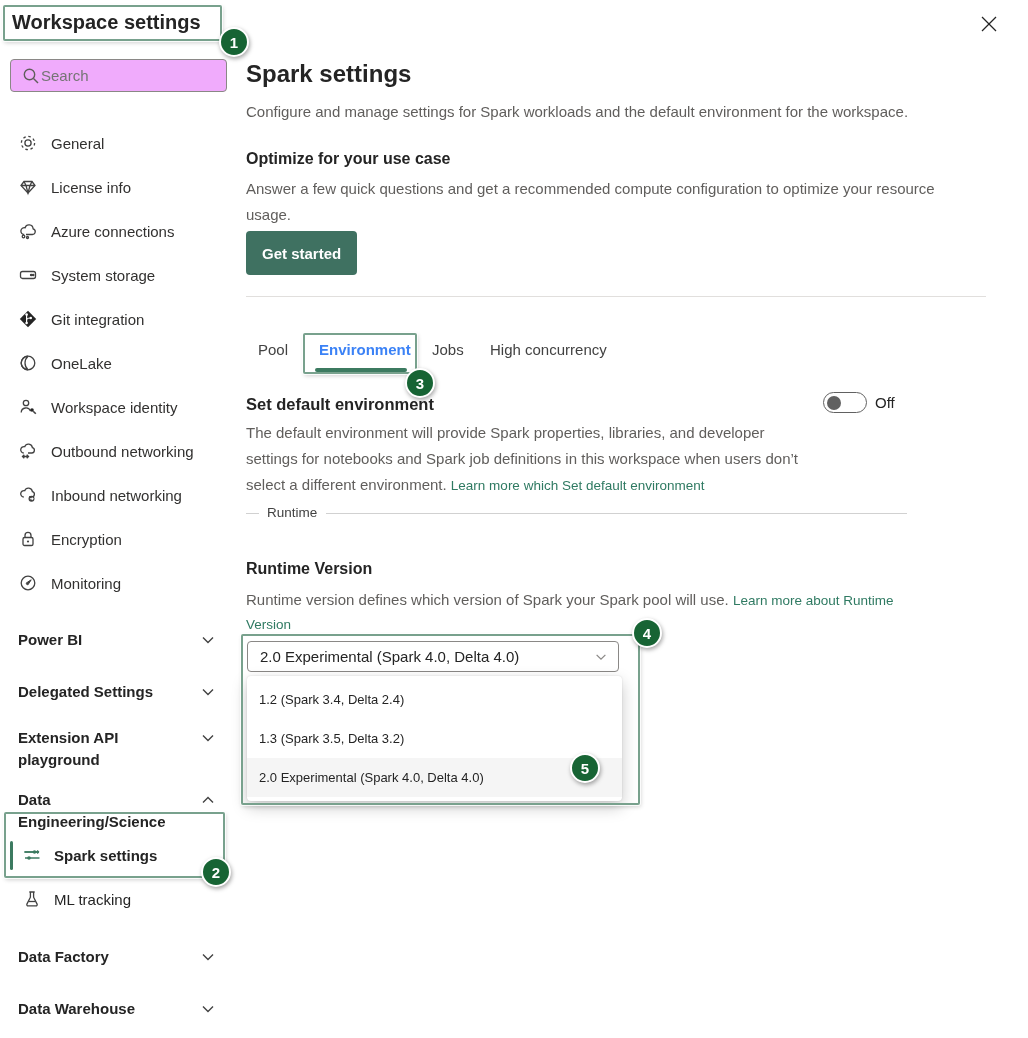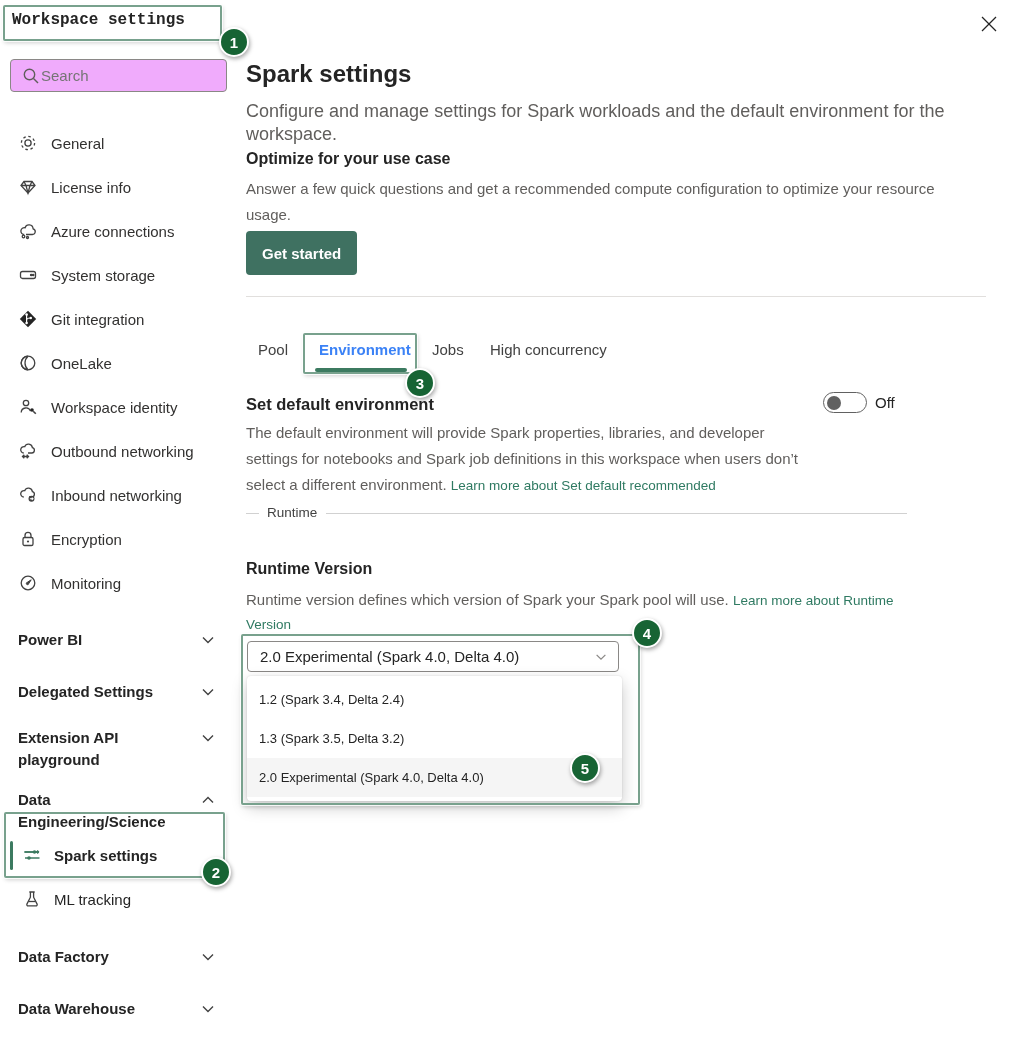--- a/index.html
+++ b/index.html
@@ -1,37 +1,37 @@
 <!DOCTYPE html>
 <html><head>
 <meta charset="utf-8">
 <style>
   * { margin:0; padding:0; box-sizing:border-box; }
   body { font-family:"Liberation Sans", sans-serif; background:#fff; }
   .stage { position:relative; width:1028px; height:1038px; background:#fff; overflow:hidden; color:#242424; }
 
   
-  .sb-title { position:absolute; left:12px; top:11px; font-size:16px; font-weight:700; color:#242424;font-family:Liberation Mono, monospace; }
+  .sb-title { position:absolute; left:12px; top:11px; font-size:20px; font-weight:700; color:#242424; }
   .search-box { position:absolute; left:10px; top:59px; width:217px; height:33px; border:1px solid #8a8886; border-radius:4px; background:#f0abfc; display:flex; align-items:center; gap:0; padding:0 10px; }
   .search-box input { border:none; outline:none; font-size:15px; color:#605e5c; width:150px; font-family:"Liberation Sans",sans-serif; background:transparent; }
   .nav-item { position:absolute; left:18px; display:flex; align-items:center; gap:13px; height:24px; cursor:pointer; }
   .nav-item .lbl { font-size:15px; color:#323130; white-space:nowrap; }
   .grp { position:absolute; left:18px; width:200px; cursor:pointer; }
   .grp .glbl { font-size:15px; font-weight:700; color:#242424; width:158px; line-height:22px; }
   .grp .chev { position:absolute; right:2px; top:3px; }
   .child-item { position:absolute; left:22px; display:flex; align-items:center; gap:12px; height:26px; cursor:pointer; }
   .child-item .lbl { font-size:15px; color:#242424; }
   .child-item.sel .lbl { font-weight:700; }
   .sel-bar { position:absolute; left:10px; top:841px; width:3px; height:29px; background:#3c7a60; border-radius:2px; }
   .icn { width:20px; height:20px; flex:0 0 20px; }
 
   
   .close-btn { position:absolute; left:978px; top:13px; width:22px; height:22px; cursor:pointer; }
   .h1 { position:absolute; left:246px; top:60px; font-size:24px; font-weight:600; }
-  .subtitle { position:absolute; left:246px; top:100px; width:745px; font-size:18px; color:#605e5c; line-height:23px; }
+  .subtitle { position:absolute; left:246px; top:100px; width:745px; font-size:15px; color:#605e5c; line-height:23px; }
   .h2 { position:absolute; font-size:16px; font-weight:700; color:#242424; }
   .body-txt { position:absolute; font-size:15px; color:#605e5c; line-height:26px; }
   .grn-link { color:#2f7a62; text-decoration:none; font-size:13.5px; cursor:pointer; }
   .btn-primary { position:absolute; left:246px; top:231px; height:44px; padding:0 16px; background:#3f7161; color:#fff; font-size:15px; font-weight:700; border:none; border-radius:4px; cursor:pointer; font-family:"Liberation Sans",sans-serif; }
   .hdiv { position:absolute; left:246px; top:296px; width:740px; border-top:1px solid #e1dfdd; }
   .tab { position:absolute; top:341px; font-size:15px; color:#424242; cursor:pointer; }
   .tab.sel { font-weight:700; color:#3b82f6; }
   .tab-underline { position:absolute; left:315px; top:368px; width:92px; height:3.5px; background:#3c7a60; border-radius:2px; }
   .toggle { position:absolute; left:823px; top:392px; width:44px; height:21px; border:1px solid #616161; border-radius:11px; background:#fff; cursor:pointer; }
   .toggle .knob { position:absolute; left:3px; top:2.5px; width:14px; height:14px; border-radius:50%; background:#616161; }
@@ -273,21 +273,21 @@
   <div class="tab" style="left:490px">High concurrency</div>
   <div class="tab-underline"></div>
 
   <div class="h2" style="left:246px; top:395px; font-size:16.5px;">Set default environment</div>
   <div class="toggle">
       <div class="knob"></div>
     </div>
   <div class="toggle-lbl">Off</div>
   <div class="body-txt" style="left:246px; top:420px; width:560px;">
     <span>The default environment will provide Spark properties, libraries, and developer settings for notebooks and Spark job definitions in this workspace when users don’t select a different environment.</span>
-    <a class="grn-link">Learn more about Set default recommended</a>
+    <a class="grn-link">Learn more which Set default environment</a>
   </div>
 
   <div class="rt-divider">
     <div class="dash"></div>
     <div class="rlbl">Runtime</div>
     <div class="line"></div>
   </div>
 
   <div class="h2" style="left:246px; top:560px;">Runtime Version</div>
   <div class="body-txt" style="left:246px; top:588px; width:655px; line-height:23px;">

